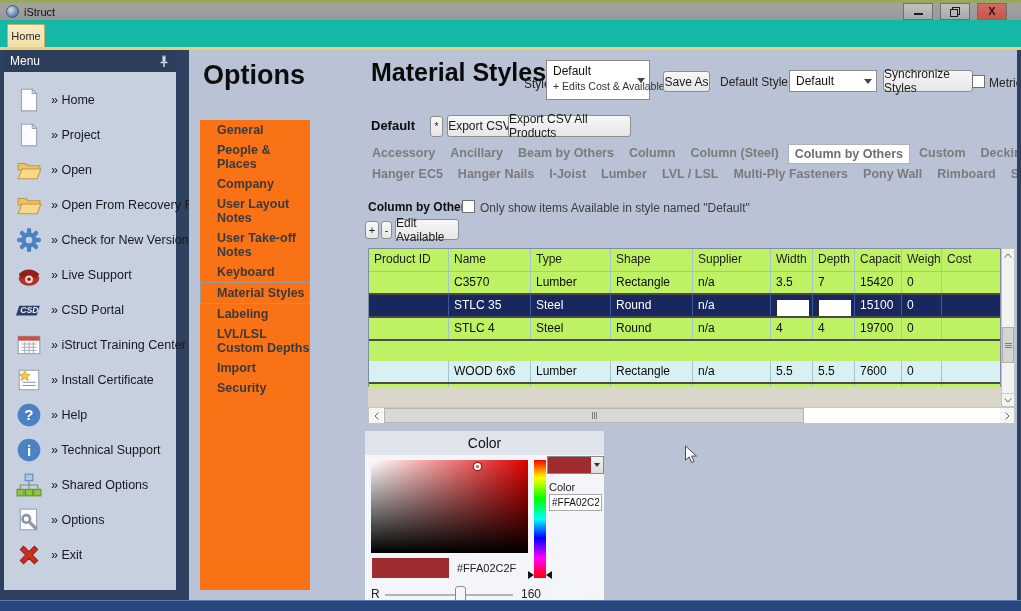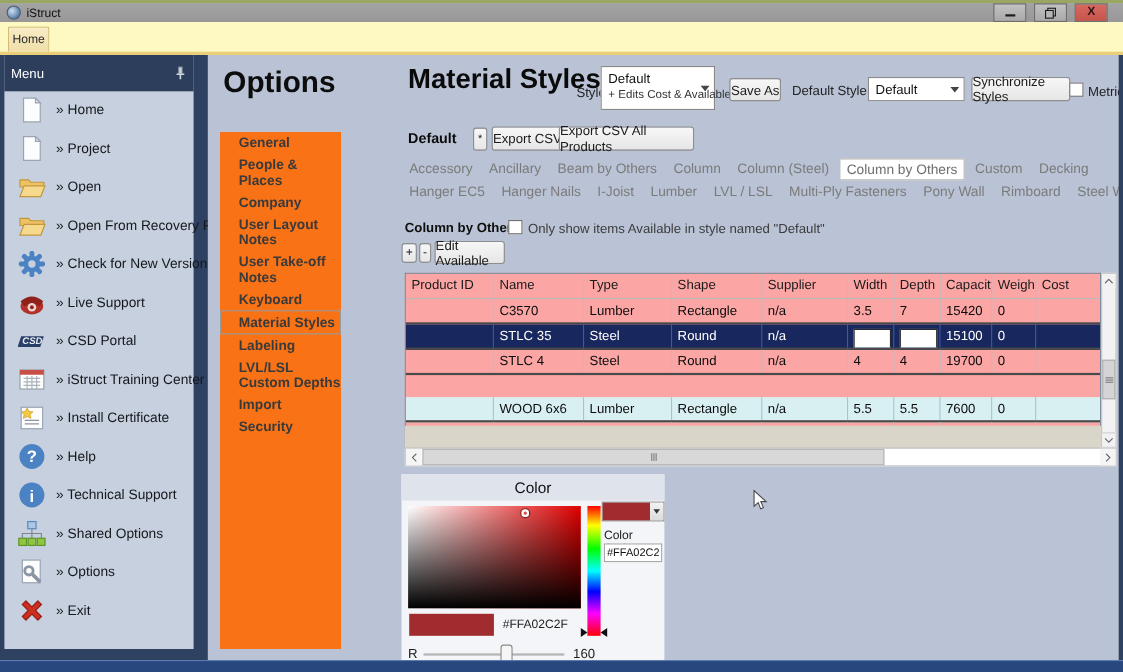--- a/index.html
+++ b/index.html
@@ -15,29 +15,29 @@
     margin:0 5px 0 6px; border:1px solid #4a5a6e; }
   .app-title { font-size:11px; color:#111; }
   .win-btns { margin-left:auto; display:flex; margin-right:14px; }
   .win-btn { width:30px; height:17px; margin-left:7px; background:linear-gradient(#c2c2c2,#a9a9a9);
     border:1px solid #6f6f6f; display:flex; align-items:center; justify-content:center; }
   .win-btn.close { background:linear-gradient(#d66a60,#c7544c); }
   .glyph-min { width:9px; height:2px; background:#1c1c1c; margin-top:5px; }
   .glyph-x { font-size:11px; font-weight:bold; color:#301010; line-height:1; }
 
   .tabstrip { position:absolute; left:0; top:20px; width:1021px; height:30px;
-    background:#fef9c3; border-bottom:3px solid #eace79; }
+    background:#14b8a6; border-bottom:3px solid #eace79; }
   .home-tab { position:absolute; left:7px; top:4px; width:38px; height:23px;
     background:linear-gradient(#f8ecc7,#f0dfA8); border:1px solid #c8ae62; border-bottom:none;
     border-radius:2px 2px 0 0; font-size:11px; color:#2a2a2a; display:flex; align-items:center; justify-content:center; }
 
   
   .sidebar { position:absolute; left:0; top:50px; width:189px; height:550px; background:#2e4160; }
   .sidebar-inner { position:absolute; left:4px; top:0; width:172px; height:540px; background:#c7d0de; }
-  .menu-header { height:33px; background:#2c3e5c; color:#fff; font-size:12px;
+  .menu-header { height:22px; background:#2c3e5c; color:#fff; font-size:12px;
     display:flex; align-items:center; padding:0 6px; }
   .menu-header .pin { margin-left:auto; }
   .menu-items { position:absolute; left:0; top:32px; width:172px; }
   .menu-item { height:35px; display:flex; align-items:center; cursor:pointer; }
   .menu-item .mi-icon { width:26px; height:26px; margin-left:12px; flex:0 0 26px; }
   .menu-item .mi-label { font-size:12.5px; color:#15181d; margin-left:9px; white-space:nowrap; }
 
   
   .content { position:absolute; left:189px; top:50px; width:832px; height:550px; background:#b9c3d5; }
   .right-edge { position:absolute; right:0; top:50px; width:4px; height:550px; background:#2e4160; }
@@ -70,33 +70,33 @@
   .metric-cb { position:absolute; left:783px; top:25px; }
   .metric-lbl { position:absolute; left:800px; top:26px; }
 
   .cur-style { position:absolute; left:182px; top:68px; font-size:13px; font-weight:bold; color:#0a0a0a; }
   .mini-btn { position:absolute; left:241px; top:66px; width:13px; height:21px; font-size:10px; }
   .exportcsv-btn { position:absolute; left:258px; top:65px; width:65px; height:22px;text-align:center; }
   .exportall-btn { position:absolute; left:319px; top:65px; width:123px; height:22px; }
 
   .cat-rows { position:absolute; left:177px; top:94px; width:652px; }
   .cat-row { display:flex; gap:3px; margin-bottom:1px; }
-  .cat-tab { font-size:12.5px; font-weight:normal; color:#7b7b7b; padding:2px 6px; white-space:nowrap; cursor:pointer; }
+  .cat-tab { font-size:12.5px; font-weight:bold; color:#7b7b7b; padding:2px 6px; white-space:nowrap; cursor:pointer; }
   .cat-tab.selected { background:#fff; border:1px solid #b2b2b2; color:#6e6e6e; }
 
   .section-lbl { position:absolute; left:179px; top:150px; font-size:12px; font-weight:bold; color:#0d0d0d; }
   .onlyshow-cb { position:absolute; left:273px; top:150px; }
   .onlyshow-lbl { position:absolute; left:291px; top:151px; color:#3c3c3c; }
 
   .add-btn { position:absolute; left:176px; top:171px; width:14px; height:18px; font-size:11px; }
   .rem-btn { position:absolute; left:192px; top:171px; width:11px; height:18px; font-size:11px; }
   .editsel-btn { position:absolute; left:206px; top:169px; width:64px; height:21px; }
 
   
-  .grid { position:absolute; left:179px; top:198px; width:633px; background:#fca5a5;
+  .grid { position:absolute; left:179px; top:198px; width:633px; background:#bef264;
     border:1px solid #7e8ea0; border-bottom:none; }
   .tr { display:flex; height:23px; border-bottom:2px solid #4a4a4a; }
   .tr.thead { border-bottom:1px solid #b8b8b8; }
   .td, .th { font-size:12px; color:#0b0b0b; padding:3px 0 0 5px; border-right:1px solid #a3c6ce;
     overflow:hidden; white-space:nowrap; }
   .th { color:#1a1a1a; }
   .c0{width:80px}.c1{width:82px}.c2{width:80px}.c3{width:82px}.c4{width:78px}
   .c5{width:42px}.c6{width:42px}.c7{width:47px}.c8{width:40px}.c9{width:58px; border-right:none;}
   .tr.selected { background:#18275e; }
   .tr.selected .td { color:#fff; border-right-color:#3d5a9e; }

